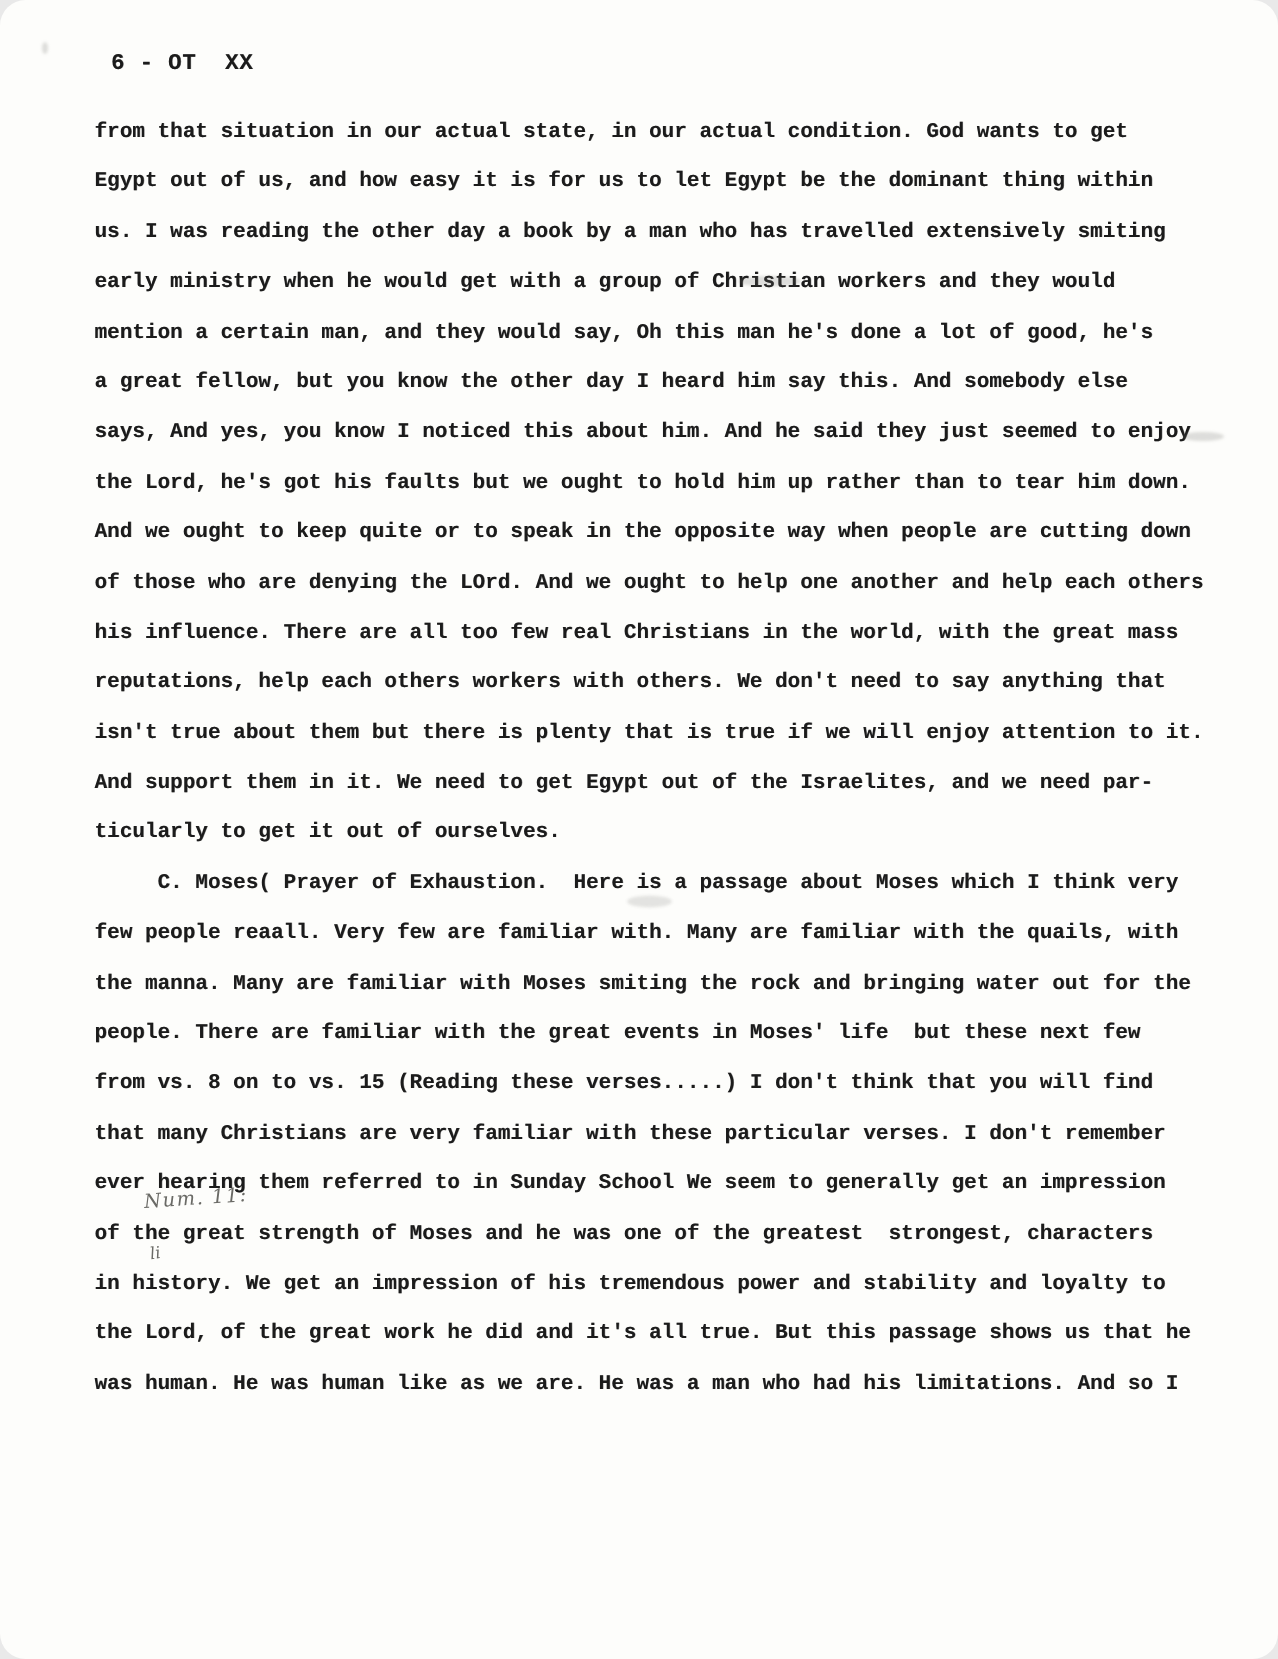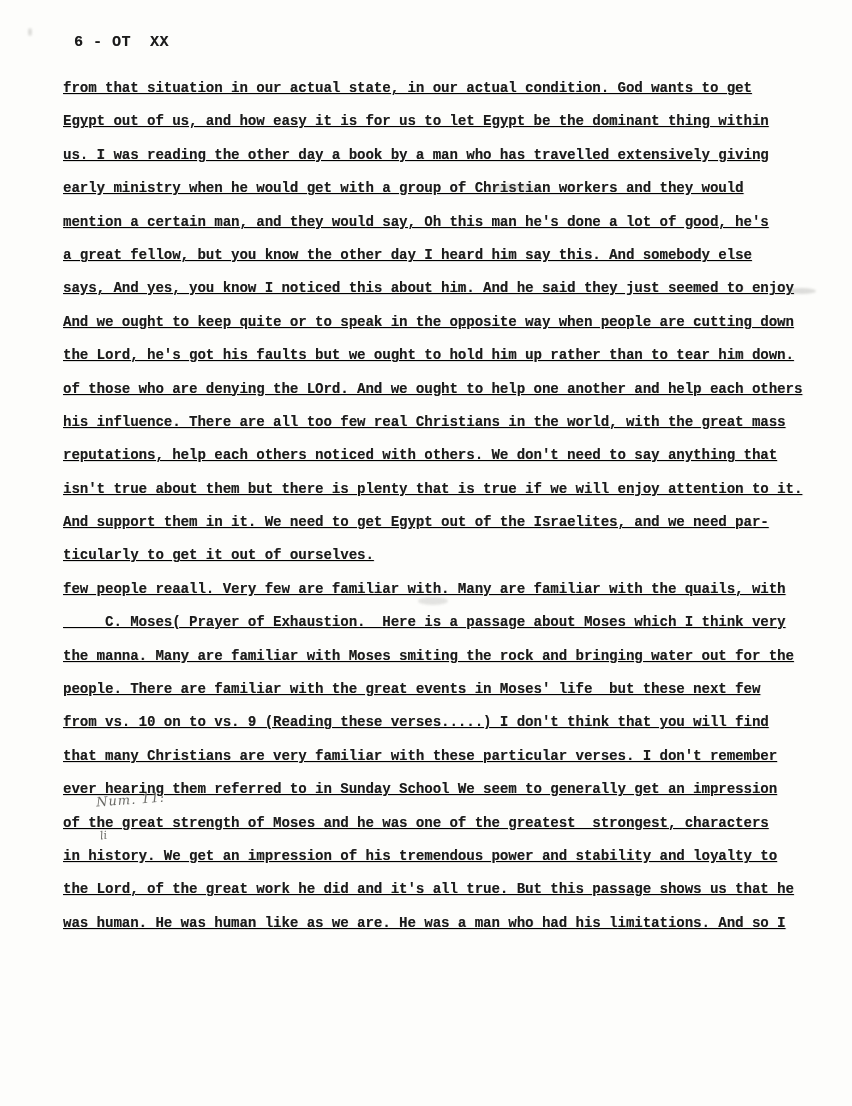--- a/index.html
+++ b/index.html
@@ -8,38 +8,38 @@
     background: #e9e9e9;
   }
   .page {
     position: relative;
     width: 852px;
     height: 1106px;
     margin: 0 auto;
     background: #fdfdfb;
     overflow: hidden;
     font-family: "Liberation Mono", "DejaVu Sans Mono", monospace;
+    border-radius: 17px;
   }
   .page-header {
     position: absolute;
     left: 74px;
     top: 34px;
     font-size: 15px;
     font-weight: 700;
     letter-spacing: 0.5px;
     color: #1b1b1b;
     white-space: pre;
     text-shadow: 0.3px 0.3px 0.4px rgba(25,25,25,0.55);
   }
   .doc-body {
     position: absolute;
     left: 63px;
     top: 72px;
     width: 760px;
-    text-decoration: underline;
   }
   .line {
     height: 33.4px;
     line-height: 33.4px;
     font-size: 14px;
     font-weight: 700;
     color: #1b1b1b;
     white-space: pre;
     text-shadow: 0.3px 0.3px 0.4px rgba(25,25,25,0.5);
   }
@@ -76,38 +76,38 @@
 </head>
 <body>
 
 <div class="page">
 
   <div class="page-header">6 - OT  XX</div>
 
   <div class="doc-body">
     <div class="line">from that situation in our actual state, in our actual condition. God wants to get</div>
     <div class="line">Egypt out of us, and how easy it is for us to let Egypt be the dominant thing within</div>
-    <div class="line">us. I was reading the other day a book by a man who has travelled extensively giving</div>
+    <div class="line">us. I was reading the other day a book by a man who has travelled extensively smiting</div>
     <div class="line">early ministry when he would get with a group of Christian workers and they would</div>
     <div class="line">mention a certain man, and they would say, Oh this man he's done a lot of good, he's</div>
     <div class="line">a great fellow, but you know the other day I heard him say this. And somebody else</div>
     <div class="line">says, And yes, you know I noticed this about him. And he said they just seemed to enjoy</div>
+    <div class="line">the Lord, he's got his faults but we ought to hold him up rather than to tear him down.</div>
     <div class="line">And we ought to keep quite or to speak in the opposite way when people are cutting down</div>
-    <div class="line">the Lord, he's got his faults but we ought to hold him up rather than to tear him down.</div>
     <div class="line">of those who are denying the LOrd. And we ought to help one another and help each others</div>
     <div class="line">his influence. There are all too few real Christians in the world, with the great mass</div>
-    <div class="line">reputations, help each others noticed with others. We don't need to say anything that</div>
+    <div class="line">reputations, help each others workers with others. We don't need to say anything that</div>
     <div class="line">isn't true about them but there is plenty that is true if we will enjoy attention to it.</div>
     <div class="line">And support them in it. We need to get Egypt out of the Israelites, and we need par-</div>
     <div class="line">ticularly to get it out of ourselves.</div>
+    <div class="line">     C. Moses( Prayer of Exhaustion.  Here is a passage about Moses which I think very</div>
     <div class="line">few people reaall. Very few are familiar with. Many are familiar with the quails, with</div>
-    <div class="line">     C. Moses( Prayer of Exhaustion.  Here is a passage about Moses which I think very</div>
     <div class="line">the manna. Many are familiar with Moses smiting the rock and bringing water out for the</div>
     <div class="line">people. There are familiar with the great events in Moses' life  but these next few</div>
-    <div class="line">from vs. 10 on to vs. 9 (Reading these verses.....) I don't think that you will find</div>
+    <div class="line">from vs. 8 on to vs. 15 (Reading these verses.....) I don't think that you will find</div>
     <div class="line">that many Christians are very familiar with these particular verses. I don't remember</div>
     <div class="line">ever hearing them referred to in Sunday School We seem to generally get an impression</div>
     <div class="line">of the great strength of Moses and he was one of the greatest  strongest, characters</div>
     <div class="line">in history. We get an impression of his tremendous power and stability and loyalty to</div>
     <div class="line">the Lord, of the great work he did and it's all true. But this passage shows us that he</div>
     <div class="line">was human. He was human like as we are. He was a man who had his limitations. And so I</div>
   </div>
 
   <div class="annotation verse-note">Num. 11:</div>
   <div class="annotation small-mark">li</div>

